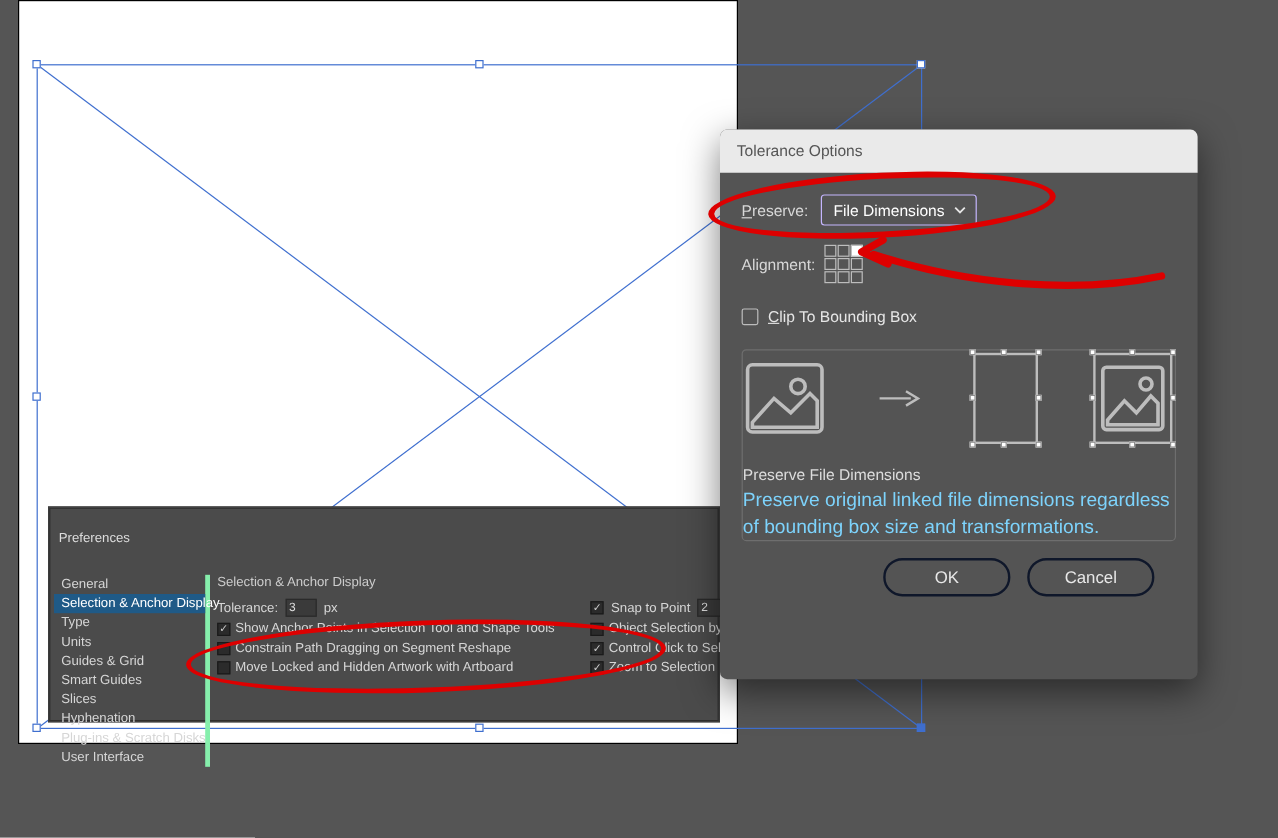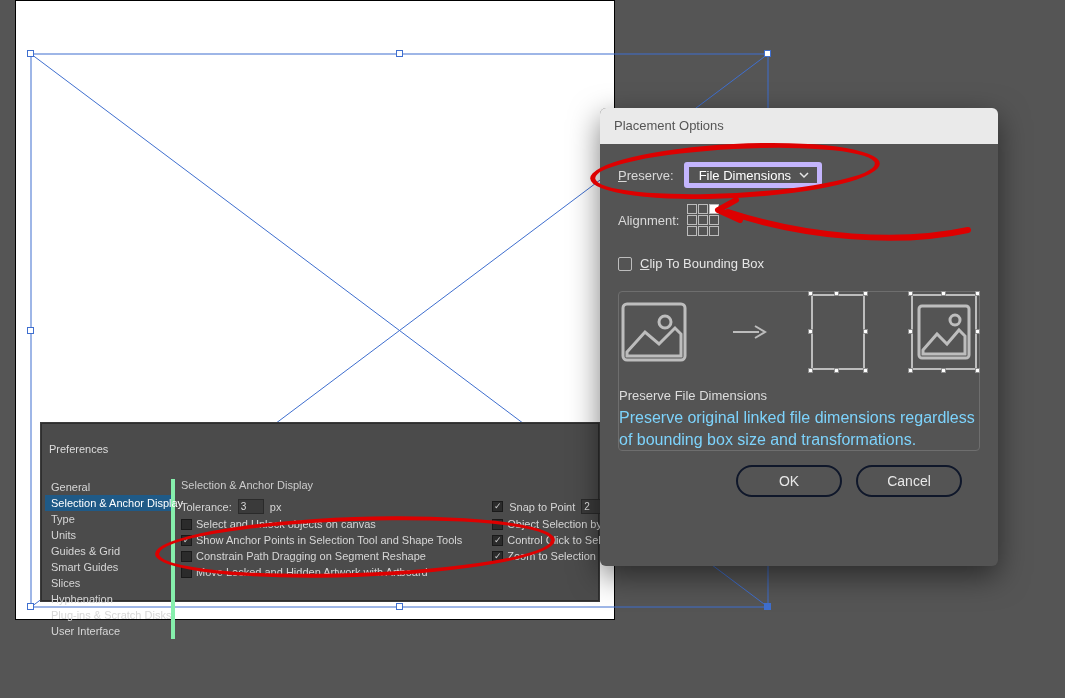--- a/index.html
+++ b/index.html
@@ -84,21 +84,21 @@
     background:#eaeaea; color:#555;
     padding:0 14px; font-size:13px;
     border-radius:6px 6px 0 0;
   }
   .dialog-body { padding:18px 18px 10px 18px; }
   .drow { display:flex; align-items:center; margin:0 0 16px 0; position:relative; }
   .drow label { color:#d8d8d8; }
   .und { text-decoration: underline; text-decoration-color:#d8d8d8; }
   .dselect {
     margin-left:10px; background:#545454; color:#fff;
-    border:5px solid #c4b5fd; border-radius:3px;
+    border:1px solid #c4b5fd; border-radius:3px;
     height:26px; padding:0 26px 0 10px; font-size:13px;
     position:relative; display:inline-flex; align-items:center;
   }
   .dselect .chev { position:absolute; right:8px; top:50%; transform:translateY(-50%); }
   .chev svg { width:10px; height:10px; display:block; }
 
   .align-grid {
     display:inline-grid; grid-template-columns:repeat(3,10px); grid-template-rows:repeat(3,10px);
     gap:1px; background:transparent; margin-left:8px;
   }
@@ -179,24 +179,20 @@
     <div class="prefs-main">
       <div class="heading">Selection &amp; Anchor Display</div>
       <div class="prefs-cols">
         <div class="prefs-col">
           <div class="prefs-row">
             <span>Tolerance:</span>
             <input class="prefs-input" value="3" style="">
             <span>px</span>
           </div>
           <div class="cb-row">
-              <span class="cb"></span>
-              <span>Select and Unlock objects on canvas</span>
-            </div>
-          <div class="cb-row">
               <span class="cb checked"></span>
               <span>Show Anchor Points in Selection Tool and Shape Tools</span>
             </div>
           <div class="cb-row">
               <span class="cb"></span>
               <span>Constrain Path Dragging on Segment Reshape</span>
             </div>
           <div class="cb-row">
               <span class="cb"></span>
               <span>Move Locked and Hidden Artwork with Artboard</span>
@@ -222,21 +218,21 @@
               <span>Zoom to Selection</span>
             </div>
         </div>
       </div>
       <div class="red-ellipse-prefs"></div>
     </div>
   </div>
 </div>
 
 <div class="dialog">
-  <div class="dialog-header">Placement Options</div>
+  <div class="dialog-header">Tolerance Options</div>
   <div class="dialog-body">
     <div class="drow">
       <label><span class="und">P</span>reserve:</label>
       <div class="dselect">
         <span>File Dimensions</span>
         <span class="chev">
           <svg viewBox="0 0 10 10">
               <path d="M1 3 L5 7 L9 3" stroke="#e6e6e6" stroke-width="1.5" fill="none"></path>
             </svg>
         </span>

